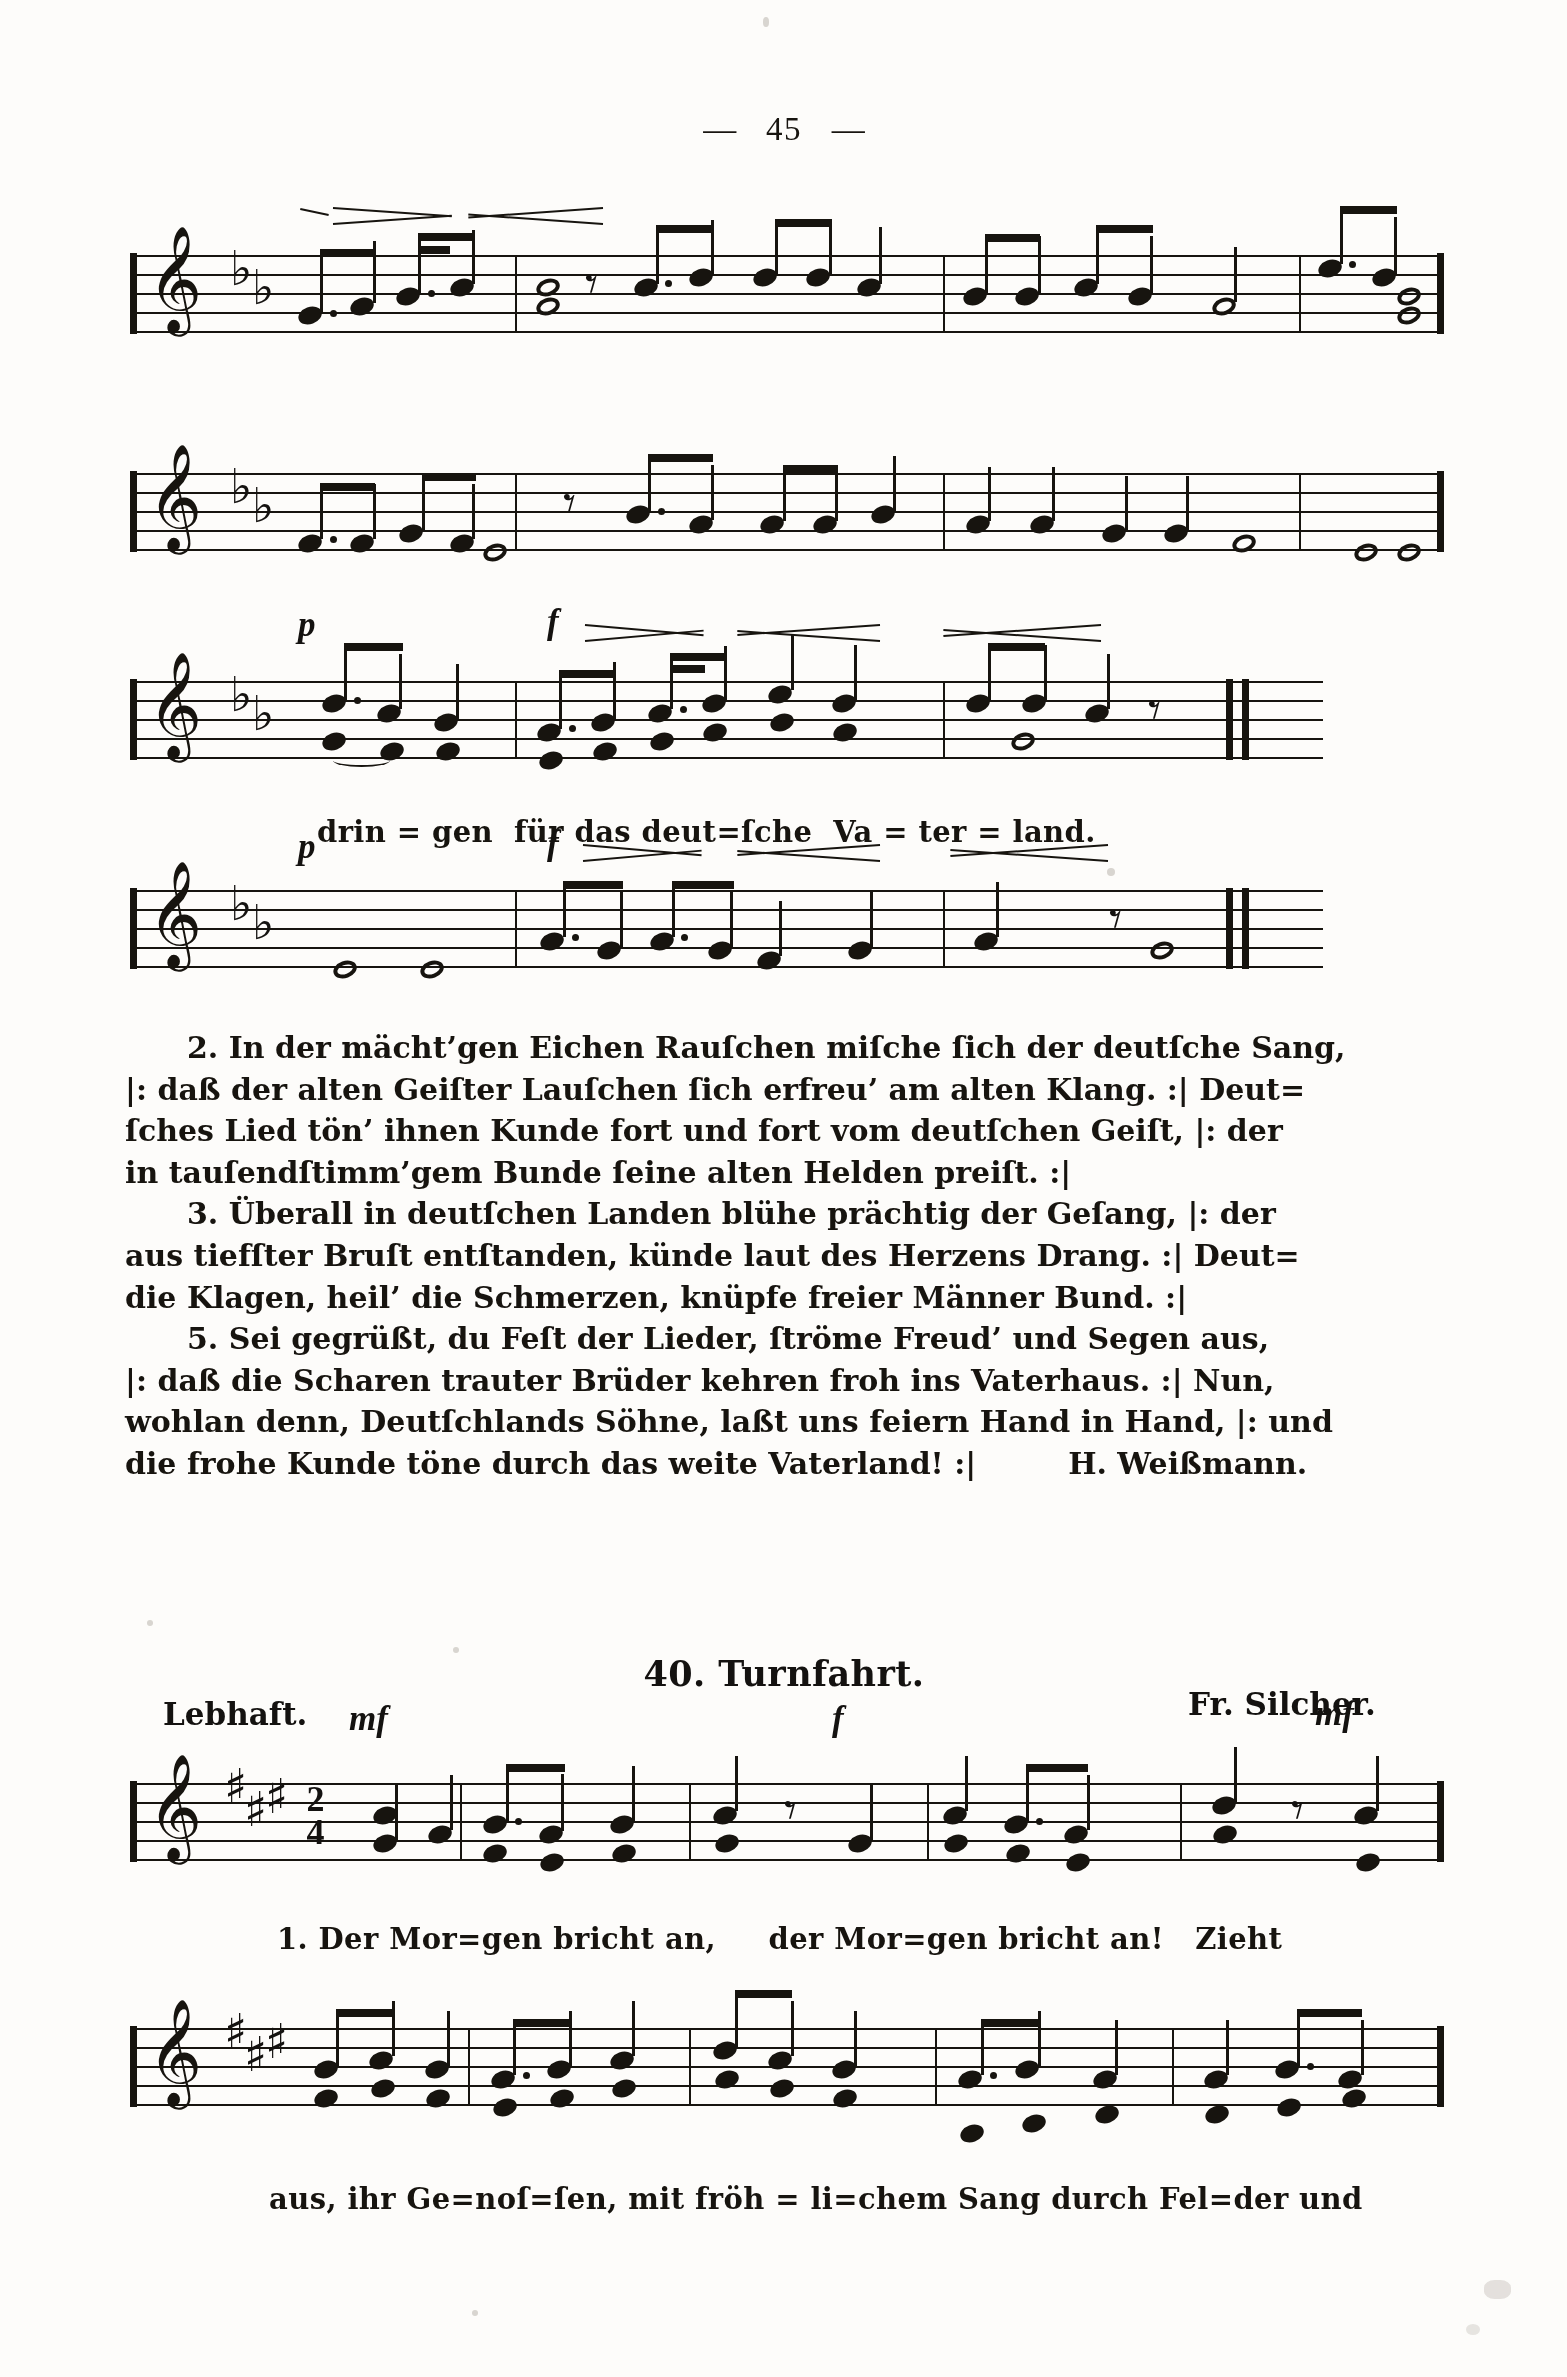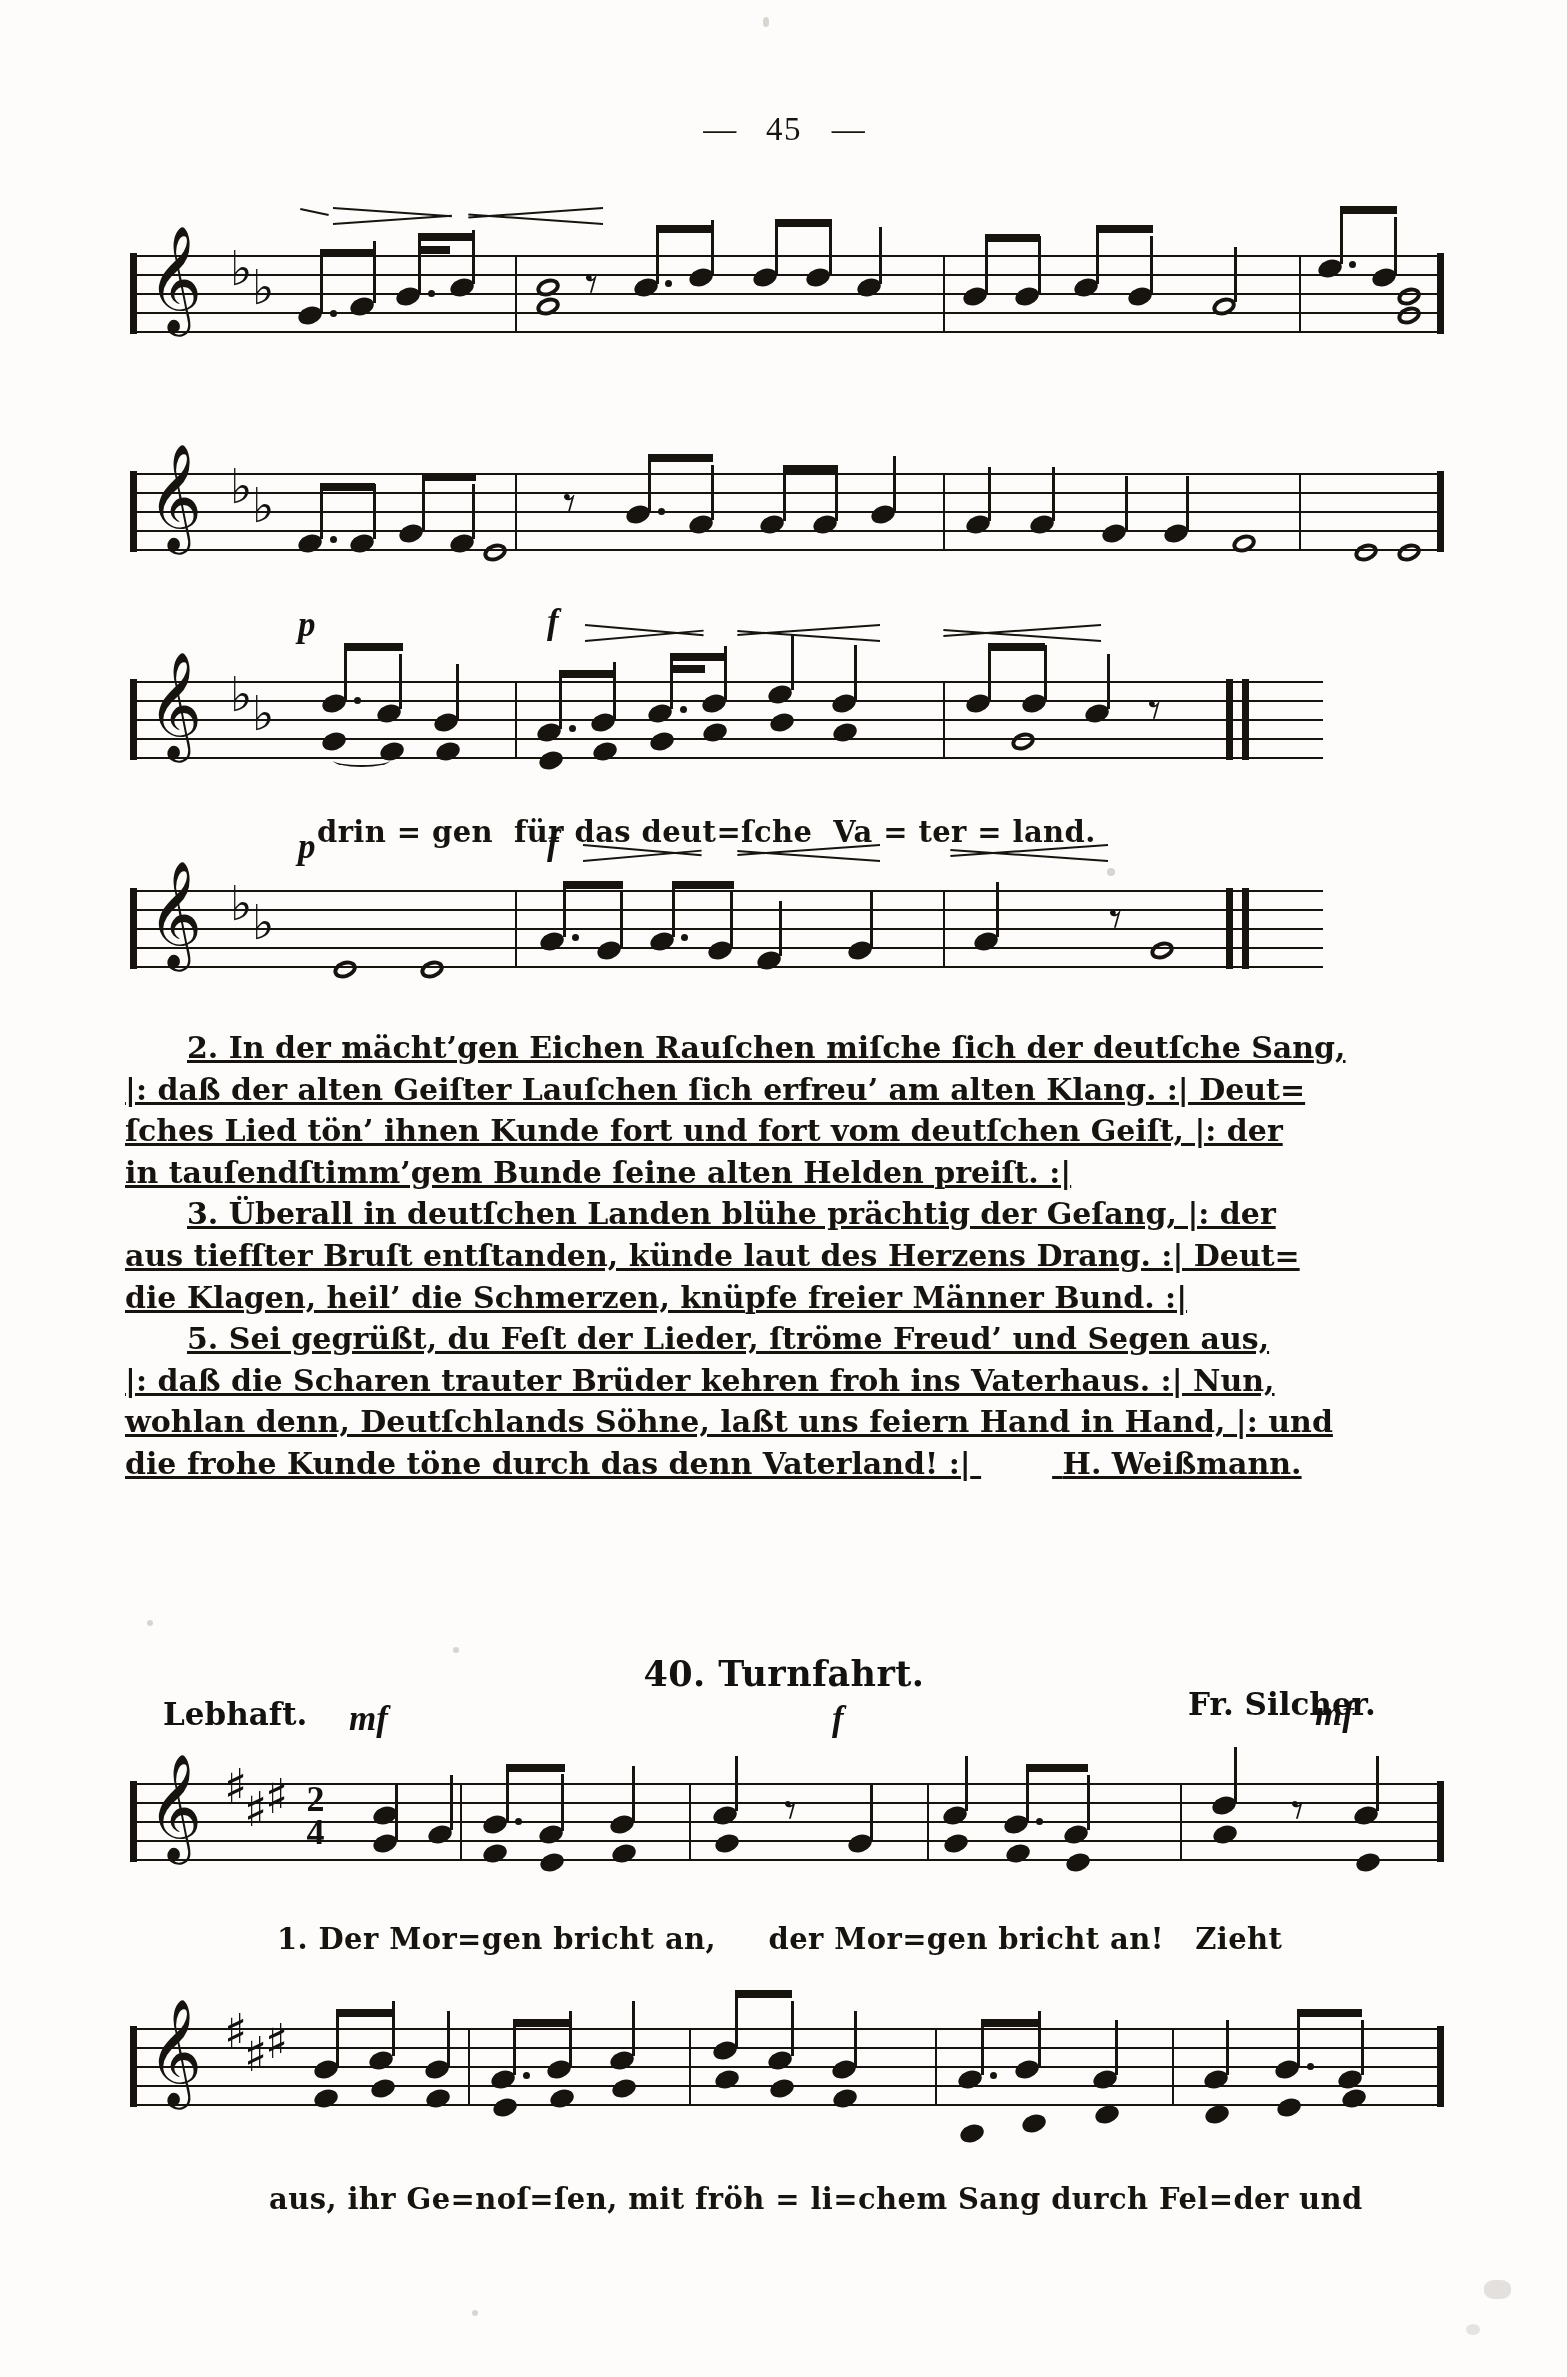--- a/index.html
+++ b/index.html
@@ -496,35 +496,35 @@
 
     <div class="nh" style="left:713px; top:52px;"></div>
     <div class="stem" style="left:735px; top:1.6px; height:55px;"></div>
 
     <div class="nh" style="left:839px; top:43px;"></div>
     <div class="stem" style="left:861px; top:-8px; height:55px;"></div>
     <div class="rest8" style="left:974px; top:4.8px;">𝄾</div>
     <div class="nh open" style="left:1015px; top:52px;"></div>
   </div>
 
-  <div class="verses" style="top:1028px;text-decoration:underline;">
+  <div class="verses" style="top:1028px;">
     <p>2. In der mächt’gen Eichen Rauſchen miſche ſich der deutſche Sang,</p>
     <p class="noind">|: daß der alten Geiſter Lauſchen ſich erfreu’ am alten Klang. :| Deut=</p>
     <p class="noind">ſches Lied tön’ ihnen Kunde fort und fort vom deutſchen Geiſt, |: der</p>
     <p class="noind">in tauſendſtimm’gem Bunde ſeine alten Helden preiſt. :|</p>
 
     <p>3. Überall in deutſchen Landen blühe prächtig der Geſang, |: der</p>
     <p class="noind">aus tiefſter Bruſt entſtanden, künde laut des Herzens Drang. :| Deut=</p>
     <p class="noind">die Klagen, heil’ die Schmerzen, knüpfe freier Männer Bund. :|</p>
 
     <p>5. Sei gegrüßt, du Feſt der Lieder, ſtröme Freud’ und Segen aus,</p>
     <p class="noind">|: daß die Scharen trauter Brüder kehren froh ins Vaterhaus. :| Nun,</p>
     <p class="noind">wohlan denn, Deutſchlands Söhne, laßt uns feiern Hand in Hand, |: und</p>
     <p class="noind">
-      <span>die frohe Kunde töne durch das denn Vaterland! :|</span>
+      <span>die frohe Kunde töne durch das weite Vaterland! :|</span>
       <span style="display:inline-block; width:71px;"></span>
       <span>H. Weißmann.</span>
     </p>
   </div>
 
   <div class="song-title" style="top:1653px;">40. Turnfahrt.</div>
   <div class="tempo-mark" style="left:163px; top:1696px;">Lebhaft.</div>
   <div class="attrib" style="left:1188px; top:1686px;">Fr. Silcher.</div>
 
   <div class="system" style="left:135px; top:1783px; width:1306px; height:79px;">

